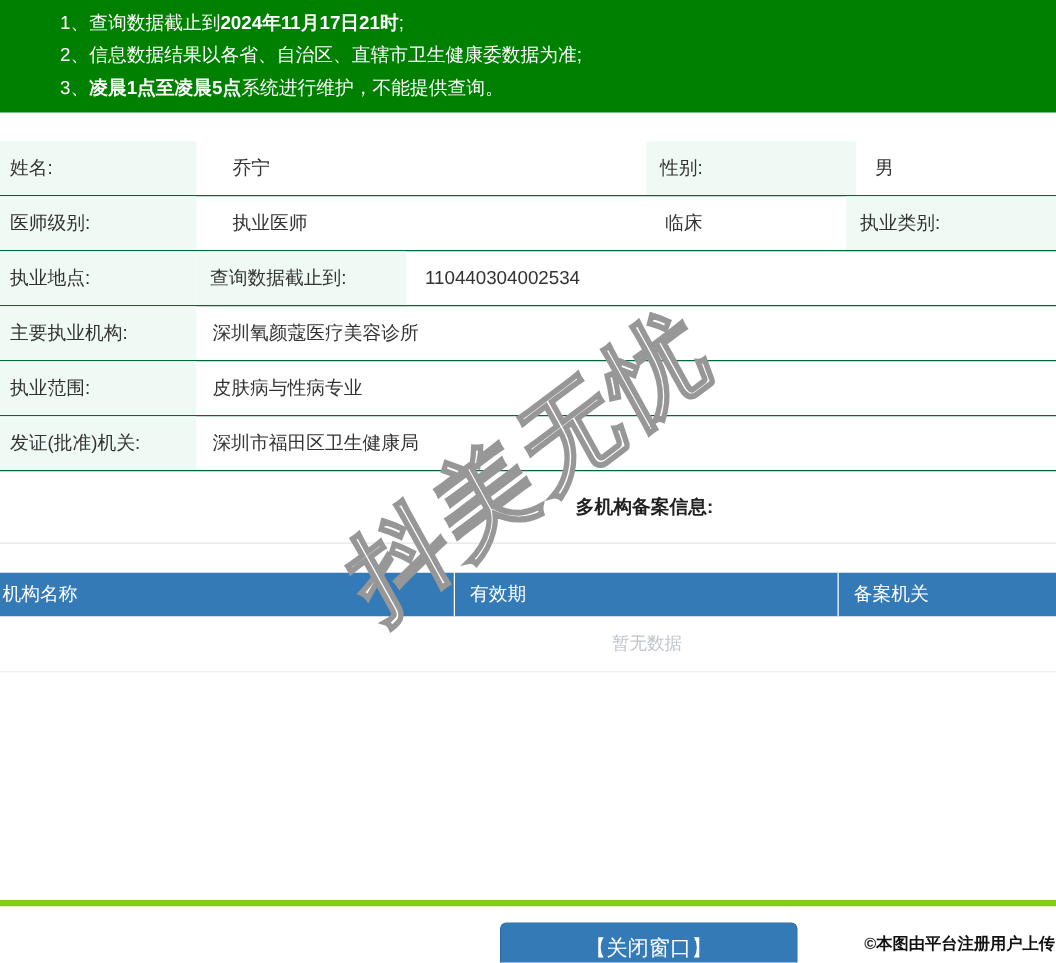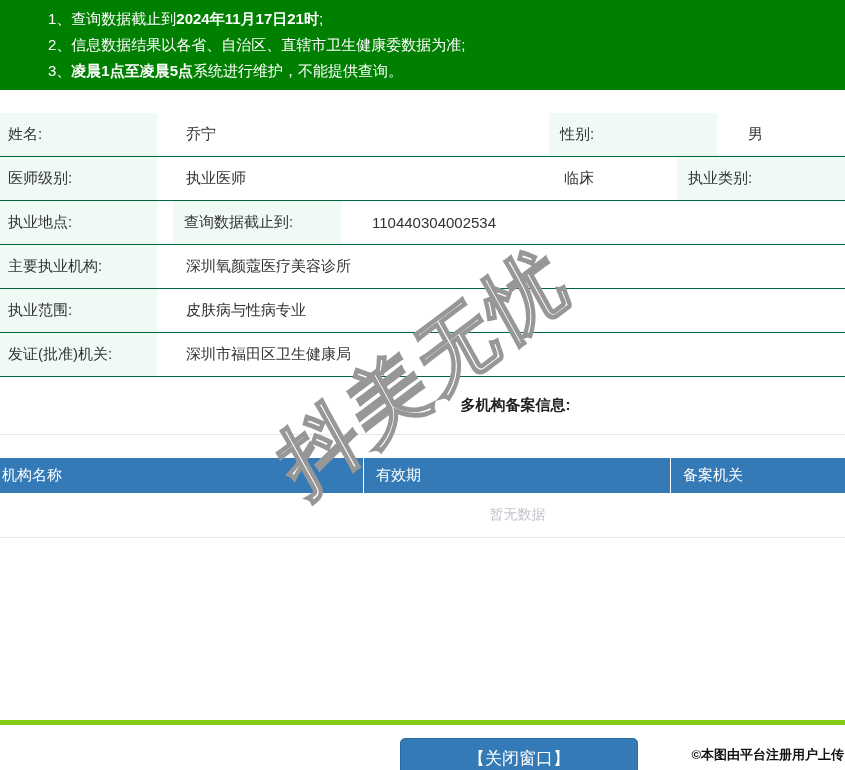--- a/index.html
+++ b/index.html
@@ -29,25 +29,24 @@
     font-size:15px;
   }
   .notice-line{line-height:26px;white-space:nowrap;}
   .notice-line b{font-weight:bold;}
   
   .info-table{margin-top:23px;width:845px;}
   .irow{
     display:flex;height:44px;align-items:stretch;
     border-bottom:1px solid var(--row-line-green);
     font-size:15px;
-    gap:16px;
   }
   .cell{display:flex;align-items:center;}
   .lab1{width:157px;background:var(--label-mint);padding-left:8px;}
-  .val1{width:360px;padding-left:13px;}
+  .val1{width:360px;padding-left:29px;}
   .lab2{width:168px;background:var(--label-mint);padding-left:11px;}
   .val2{flex:1;padding-left:15px;}
   .valfull{flex:1;padding-left:13px;}
   
   .section-title-row{
     height:58px;width:845px;
     display:flex;align-items:center;justify-content:center;
     border-bottom:1px solid var(--soft-line);
   }
   .section-title-row span{

